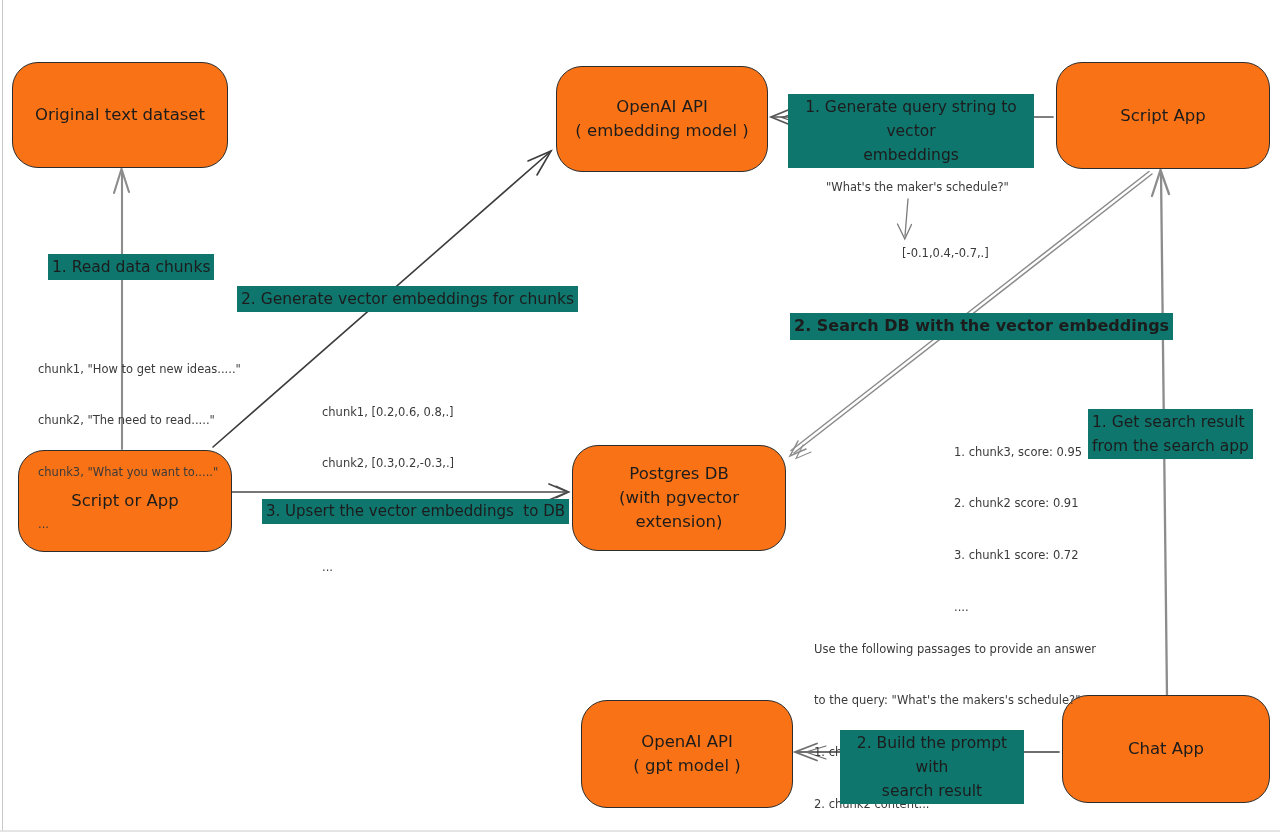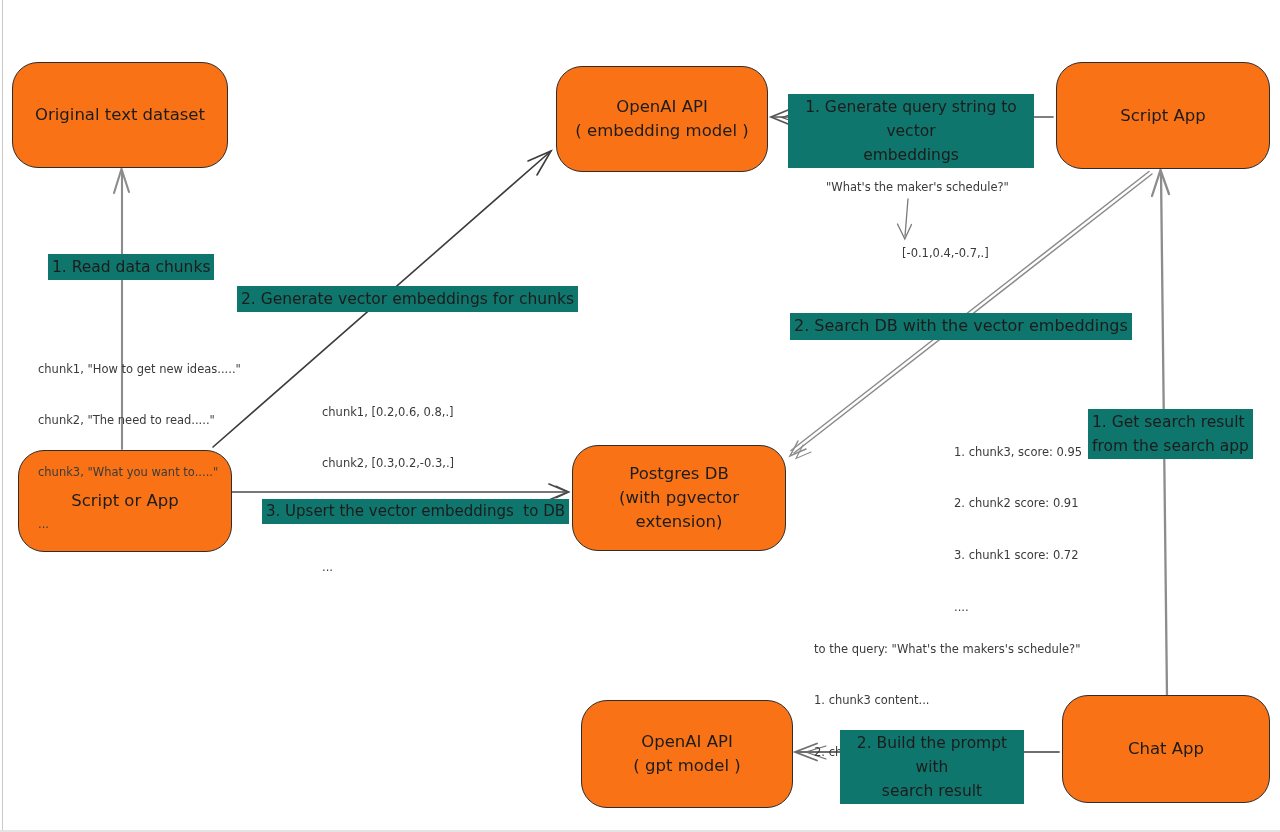--- a/index.html
+++ b/index.html
@@ -114,21 +114,21 @@
 
   <div class="edge-label" style="left:237px;top:286px;">2. Generate vector embeddings for chunks</div>
 
   <div class="edge-label pre" style="left:262px;top:499px;font-size:15px;">3. Upsert the vector embeddings  to DB</div>
 
   <div class="edge-label center" style="left:788px;top:94px;width:238px;">
     <div>1. Generate query string to vector</div>
     <div>embeddings</div>
   </div>
 
-  <div class="edge-label" style="left:790px;top:313px;font-size:16px;">2. Search DB with the vector embeddings</div>
+  <div class="edge-label" style="left:790px;top:313px;font-size:16px;font-weight:bold;">2. Search DB with the vector embeddings</div>
 
   <div class="edge-label" style="left:1088px;top:409px;">
     <div>1. Get search result</div>
     <div>from the search app</div>
   </div>
 
   <div class="edge-label center" style="left:840px;top:730px;width:176px;">
     <div>2. Build the prompt with</div>
     <div>search result</div>
   </div>
@@ -152,18 +152,19 @@
   <div class="annot" style="left:862px;top:245px;margin-left:40px;">[-0.1,0.4,-0.7,.]</div>
 
   <div class="annot" style="left:954px;top:409px;">
     <div>1. chunk3, score: 0.95</div>
     <div>2. chunk2 score: 0.91</div>
     <div>3. chunk1 score: 0.72</div>
     <div>....</div>
   </div>
 
   <div class="annot" style="left:814px;top:606px;">
+    <div>Use the following passages to provide an answer</div>
     <div>to the query: "What's the makers's schedule?"</div>
     <div>1. chunk3 content...</div>
     <div>2. chunk2 content...</div>
   </div>
 
 </div>
 
 </body></html>

